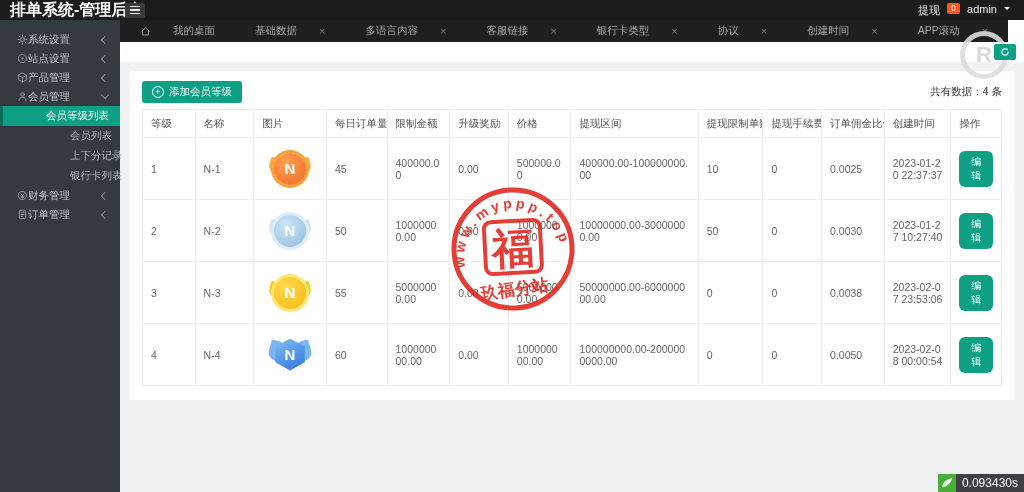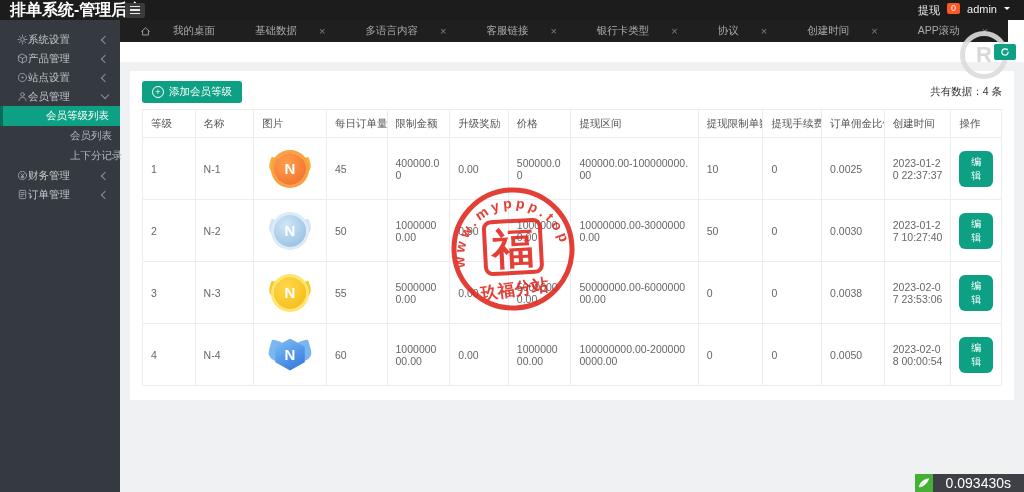--- a/index.html
+++ b/index.html
@@ -67,21 +67,21 @@
   .gold-coin-wings::before,.gold-coin-wings::after{background:#f6c927}
   .blue-gem-wings .disc{border-radius:0;background:linear-gradient(150deg,#7fc3f8,#2f6fd8);clip-path:polygon(50% 0,96% 26%,96% 74%,50% 100%,4% 74%,4% 26%)}
   .blue-gem-wings::before,.blue-gem-wings::after{background:#79b6f2;width:15px;height:20px;top:7px}
 
   
   .stamp{position:absolute;left:449px;top:185px;width:128px;height:128px;z-index:20;pointer-events:none;opacity:.88;transform:rotate(-3deg)}
 
   
   .debugbar{position:absolute;right:0;bottom:0;display:flex;align-items:center;z-index:30;height:18px;cursor:pointer}
   .debug-ic{width:18px;height:18px;background:#45b035;display:flex;align-items:center;justify-content:center}
-  .debug-time{background:#3f4045;color:#fff;font-size:14px;padding:0 13px;height:18px;line-height:18px}
+  .debug-time{background:#3f4045;color:#fff;font-size:12px;padding:0 6px;height:18px;line-height:18px}
 </style>
 </head>
 <body>
 
 <div class="screen">
 
   <header class="topbar">
     <div class="brand">排单系统-管理后台</div>
     <button class="hamburger">
       <span class="lines"></span>
@@ -99,50 +99,53 @@
         <div class="side-item">
           <svg viewBox="0 0 12 12" fill="none" stroke="currentColor" stroke-width="1" stroke-linecap="round">
             <circle cx="6" cy="6" r="2.1"></circle>
             <path d="M6 1v1.5M6 9.5V11M1 6h1.5M9.5 6H11M2.5 2.5l1 1M8.5 8.5l1 1M9.5 2.5l-1 1M3.5 8.5l-1 1"></path>
           </svg>
           <span class="lbl">系统设置</span>
           <span class="chev left"></span>
         </div>
         <div class="side-item">
           <svg viewBox="0 0 12 12" fill="none" stroke="currentColor" stroke-width="1" stroke-linecap="round">
+            <circle cx="6" cy="6" r="4.4"></circle>
+            <circle cx="6" cy="6" r="1.2" fill="currentColor" stroke="none"></circle>
+          </svg>
+          <span class="lbl">站点设置</span>
+          <span class="chev left"></span>
+        </div>
+        <div class="side-item">
+          <svg viewBox="0 0 12 12" fill="none" stroke="currentColor" stroke-width="1" stroke-linecap="round">
             <path d="M6 1.2 10.5 3.6v4.8L6 10.8 1.5 8.4V3.6z"></path>
             <path d="M1.5 3.6 6 6l4.5-2.4M6 6v4.8"></path>
           </svg>
           <span class="lbl">产品管理</span>
           <span class="chev left"></span>
         </div>
         <div class="side-item">
           <svg viewBox="0 0 12 12" fill="none" stroke="currentColor" stroke-width="1" stroke-linecap="round">
-            <circle cx="6" cy="6" r="4.4"></circle>
-            <circle cx="6" cy="6" r="1.2" fill="currentColor" stroke="none"></circle>
-          </svg>
-          <span class="lbl">站点设置</span>
-          <span class="chev left"></span>
-        </div>
-        <div class="side-item">
-          <svg viewBox="0 0 12 12" fill="none" stroke="currentColor" stroke-width="1" stroke-linecap="round">
             <circle cx="6" cy="3.8" r="2"></circle>
             <path d="M2.2 10.2c0-2 1.7-3.2 3.8-3.2s3.8 1.2 3.8 3.2"></path>
           </svg>
           <span class="lbl">会员管理</span>
           <span class="chev down"></span>
         </div>
         <div class="side-sub active">
           <span>会员等级列表</span>
         </div>
         <div class="side-sub">
           <span>会员列表</span>
         </div>
         <div class="side-sub">
           <span>上下分记录</span>
+        </div>
+        <div class="side-sub">
+          <span>银行卡列表</span>
         </div>
         <div class="side-item">
           <svg viewBox="0 0 12 12" fill="none" stroke="currentColor" stroke-width="1" stroke-linecap="round">
             <circle cx="6" cy="6" r="4.4"></circle>
             <path d="M4.4 4.2 6 6.2l1.6-2M6 6.2v2.6M4.6 6.9h2.8M4.6 8h2.8"></path>
           </svg>
           <span class="lbl">财务管理</span>
           <span class="chev left"></span>
         </div>
         <div class="side-item">

